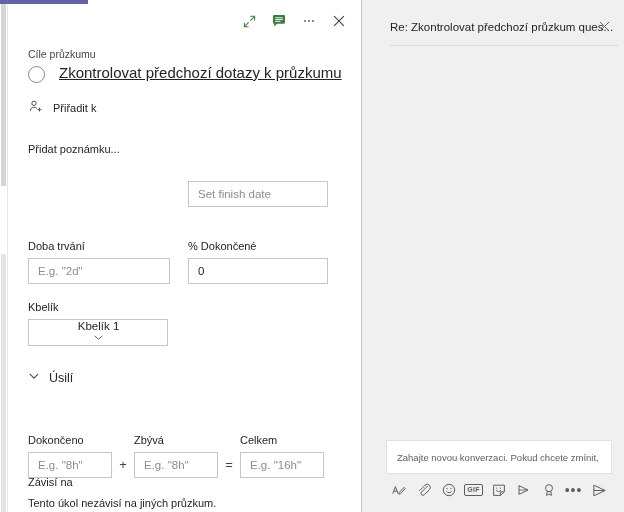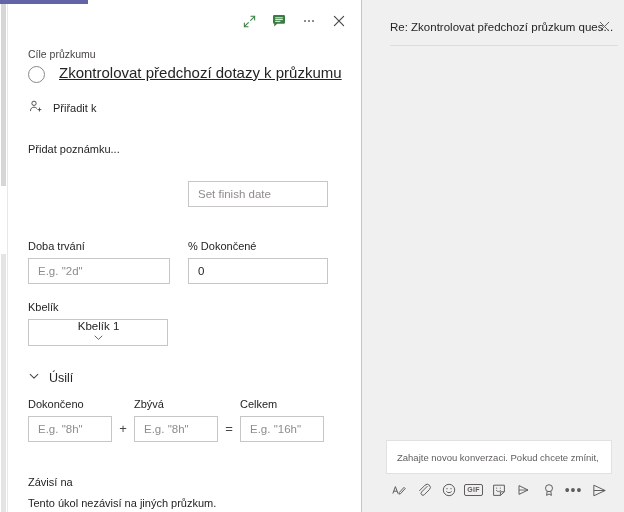--- a/index.html
+++ b/index.html
@@ -217,21 +217,21 @@
     color: #252423;
   }
   .effort-row {
     position: absolute;
     left: 28px;
     top: 398px;
     display: flex;
     align-items: flex-end;
     gap: 0;
   }
-  .effort-cell { width: 84px; }
+  .effort-cell { width: 84px; margin-top: 36px; }
   .effort-cell .lbl {
     font-size: 11px;
     color: #252423;
     display: block;
     margin-bottom: 5px;
     line-height: 13px;
   }
   .op {
     width: 22px;
     text-align: center;

